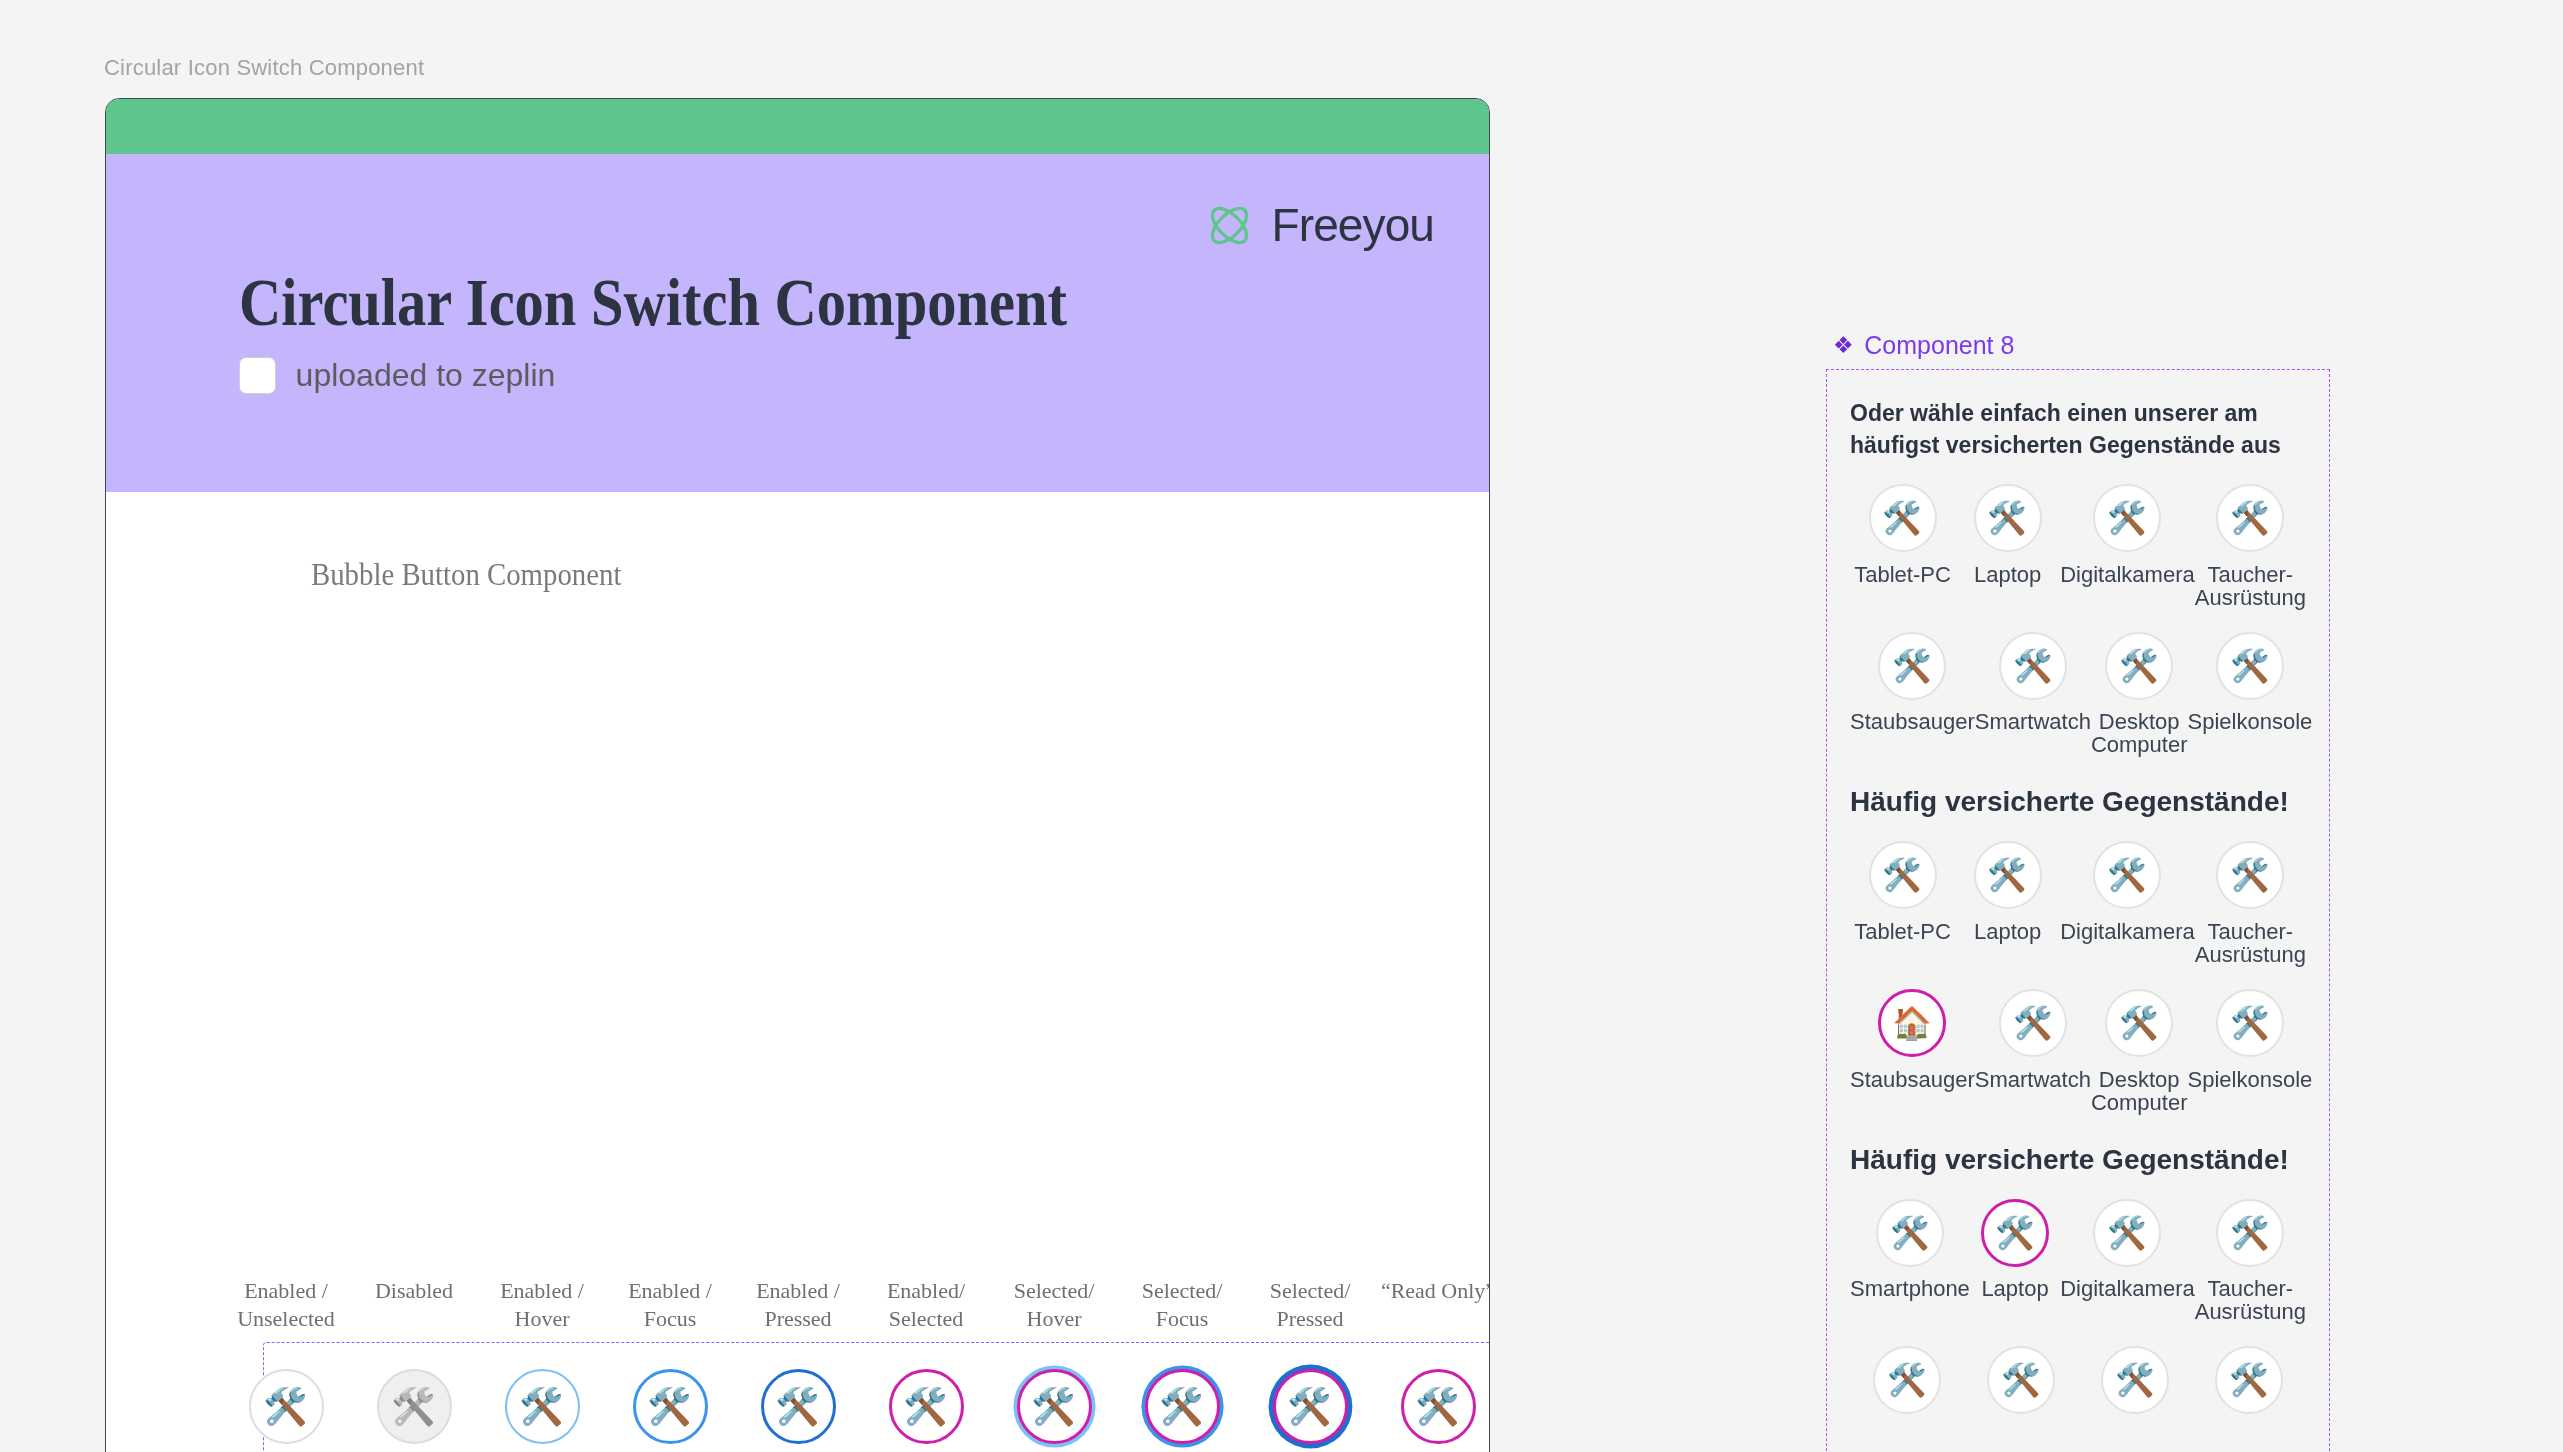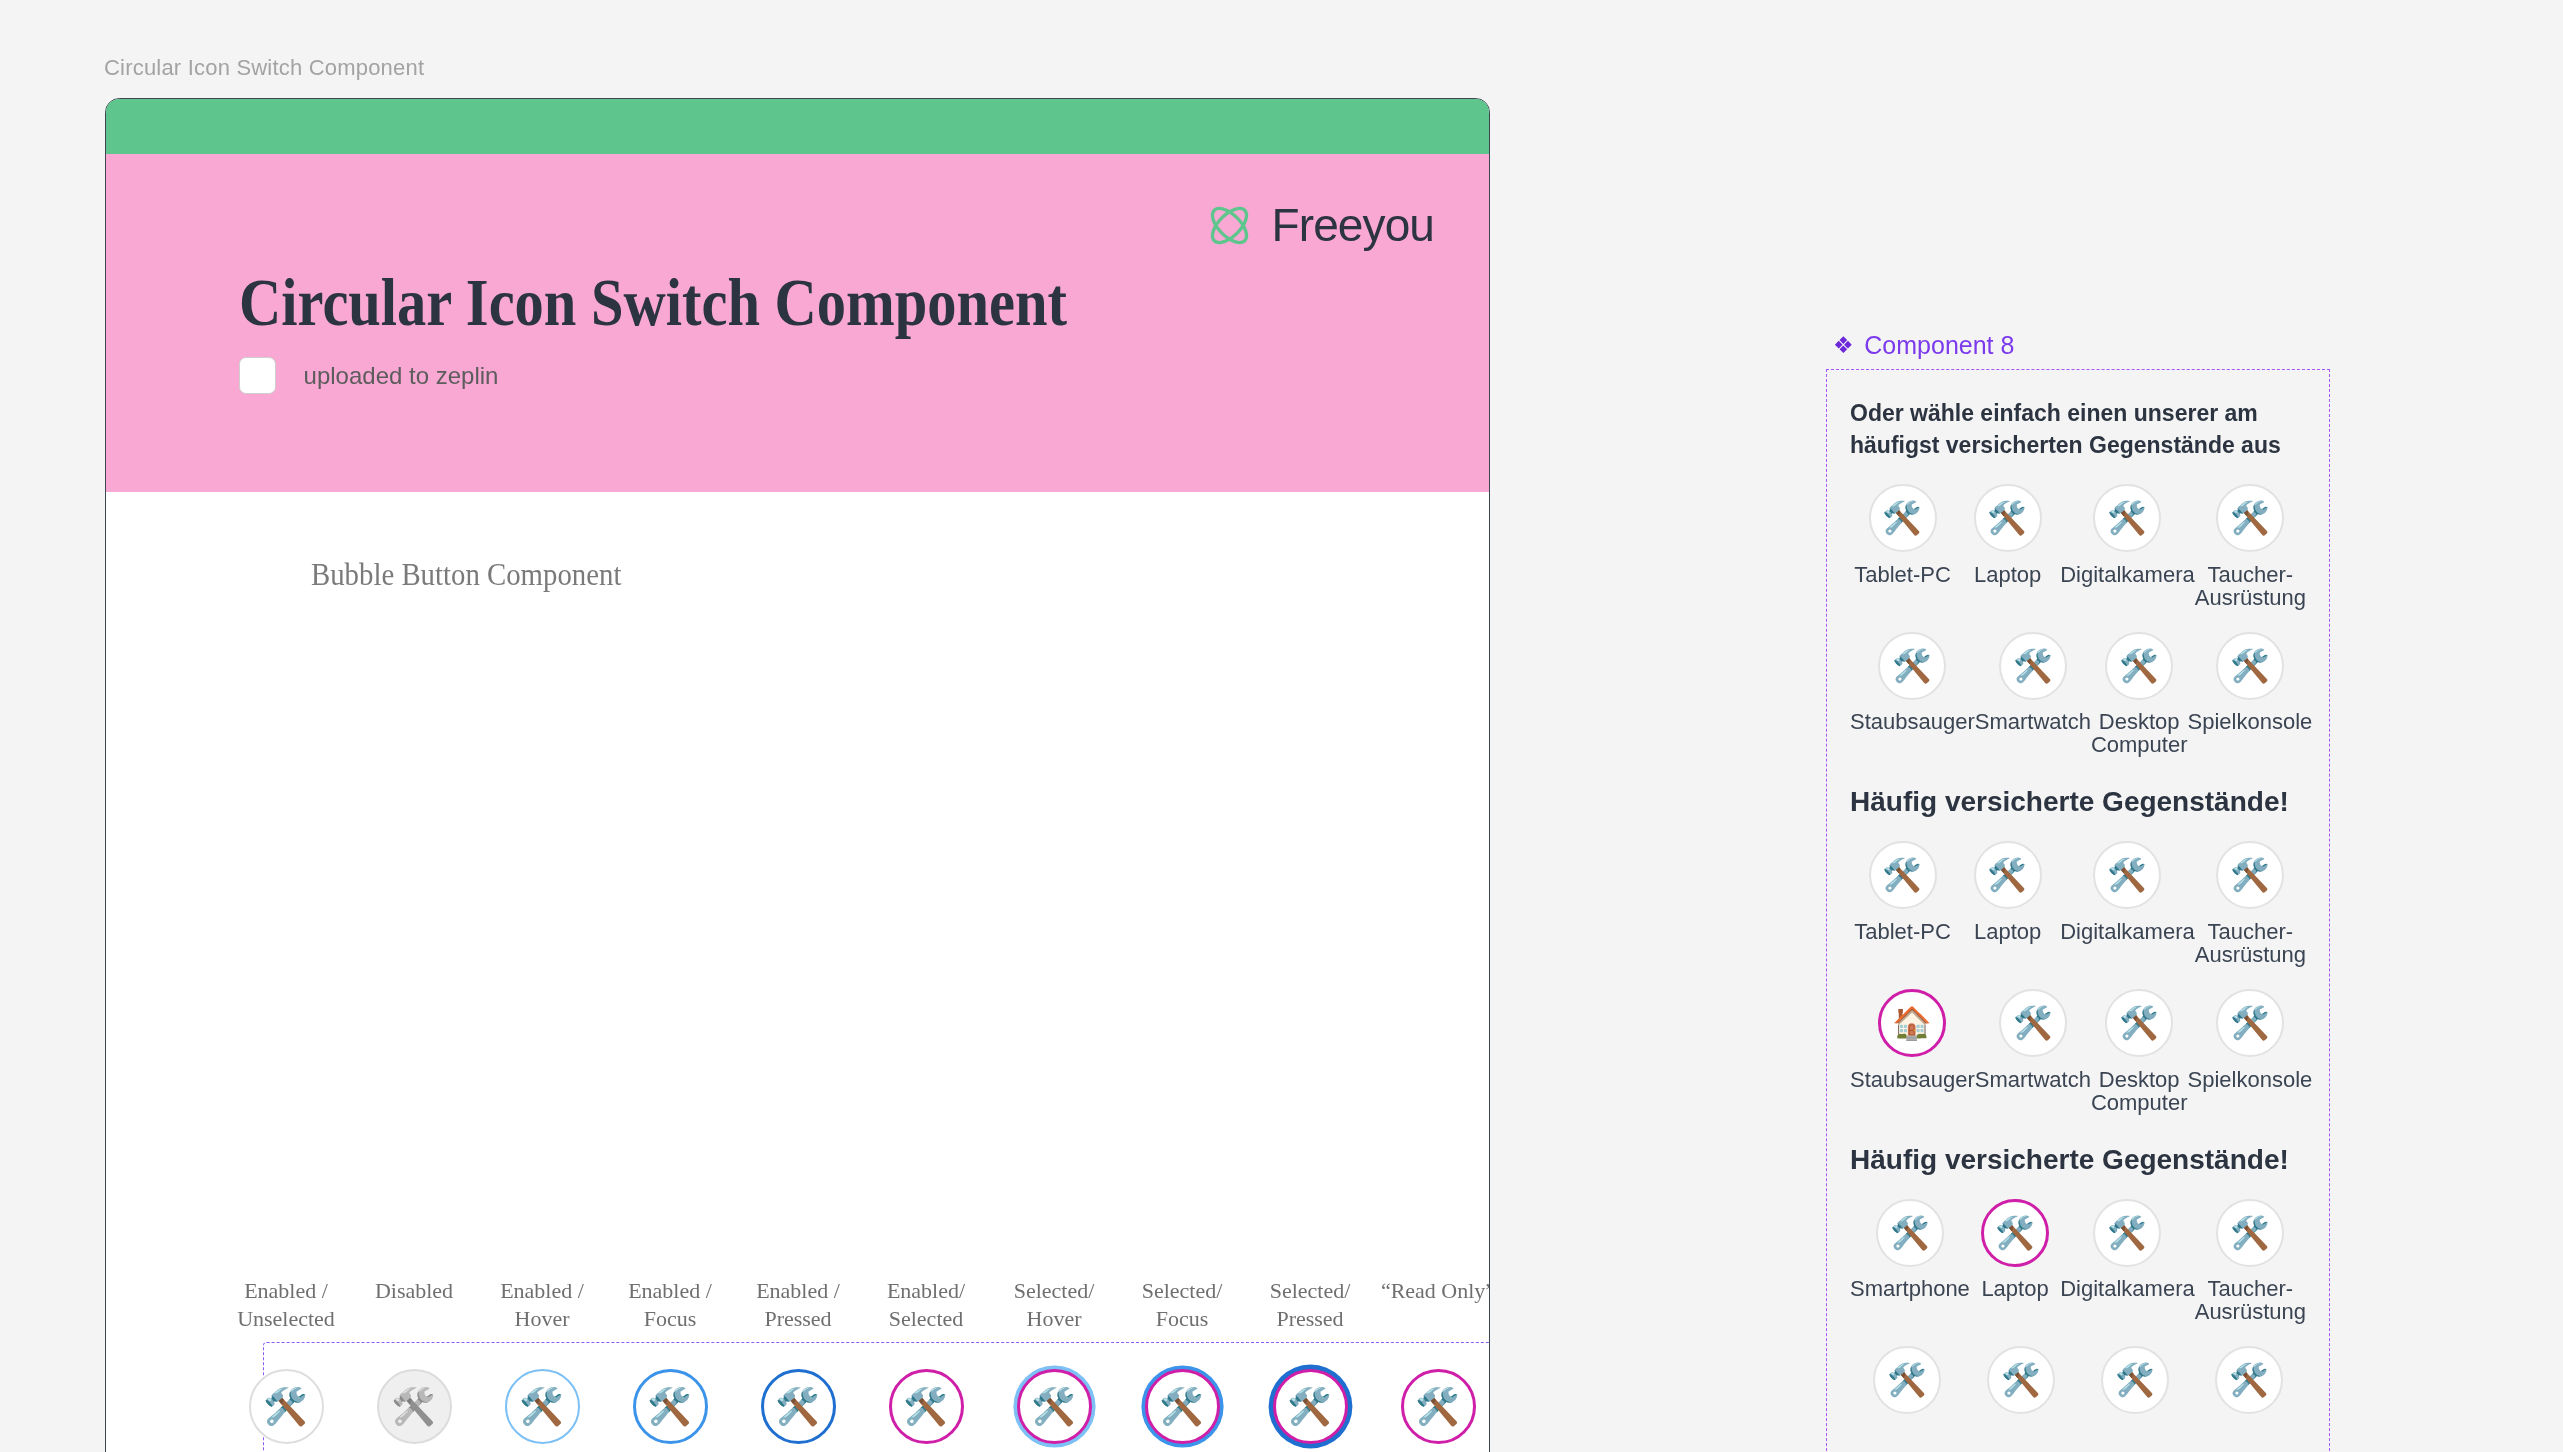--- a/index.html
+++ b/index.html
@@ -25,21 +25,21 @@
     width: 1385px; height: 1388px;
     background: #ffffff;
     border: 0.9px solid #3d4652;
     border-radius: 14.2px 14.2px 0 0;
     overflow: hidden;
   }
   .artboard-topbar {
     height: 55px; background: #5ec68c;
   }
   .artboard-head {
-    height: 338px; background: #f9a8d4;
+    height: 338px; background: #c4b5fd;
     position: relative;
   }
   .logo-wrap {
     position: absolute; right: 55px; top: 44px;
     display: flex; align-items: center; gap: 16px;
   }
   .logo-mark { width: 53px; height: 53px; display:block; }
   .logo-word {
     font-size: 46px; color: #2b3440; letter-spacing: -0.9px;
     font-family: "Liberation Sans", sans-serif; font-weight: 400;
@@ -53,23 +53,22 @@
   }
   .checkrow {
     position: absolute; left: 133px; top: 203px;
     display: flex; align-items: center; gap: 19.6px;
   }
   .checkbox {
     width: 37px; height: 37px; border: 1.8px solid #cfcfcf;
     border-radius: 7.1px; background: #fff;
   }
   .checkrow .lbl {
-    font-size: 24px; color: #5c5c5c;
-    font-family: "Liberation Sans", sans-serif;
-    margin-left: 8px;
+    font-size: 32px; color: #5c5c5c;
+    font-family: "Liberation Sans", sans-serif;
   }
 
   
   .art-body { position: relative; background:#fff; height: 995px; }
   .section-title {
     position: absolute;
     font-family: "Liberation Serif", serif;
     font-size: 32px; color: #7a7a7a; font-weight: 400;
     transform: scaleX(.9); transform-origin: left center;
     white-space: nowrap;

